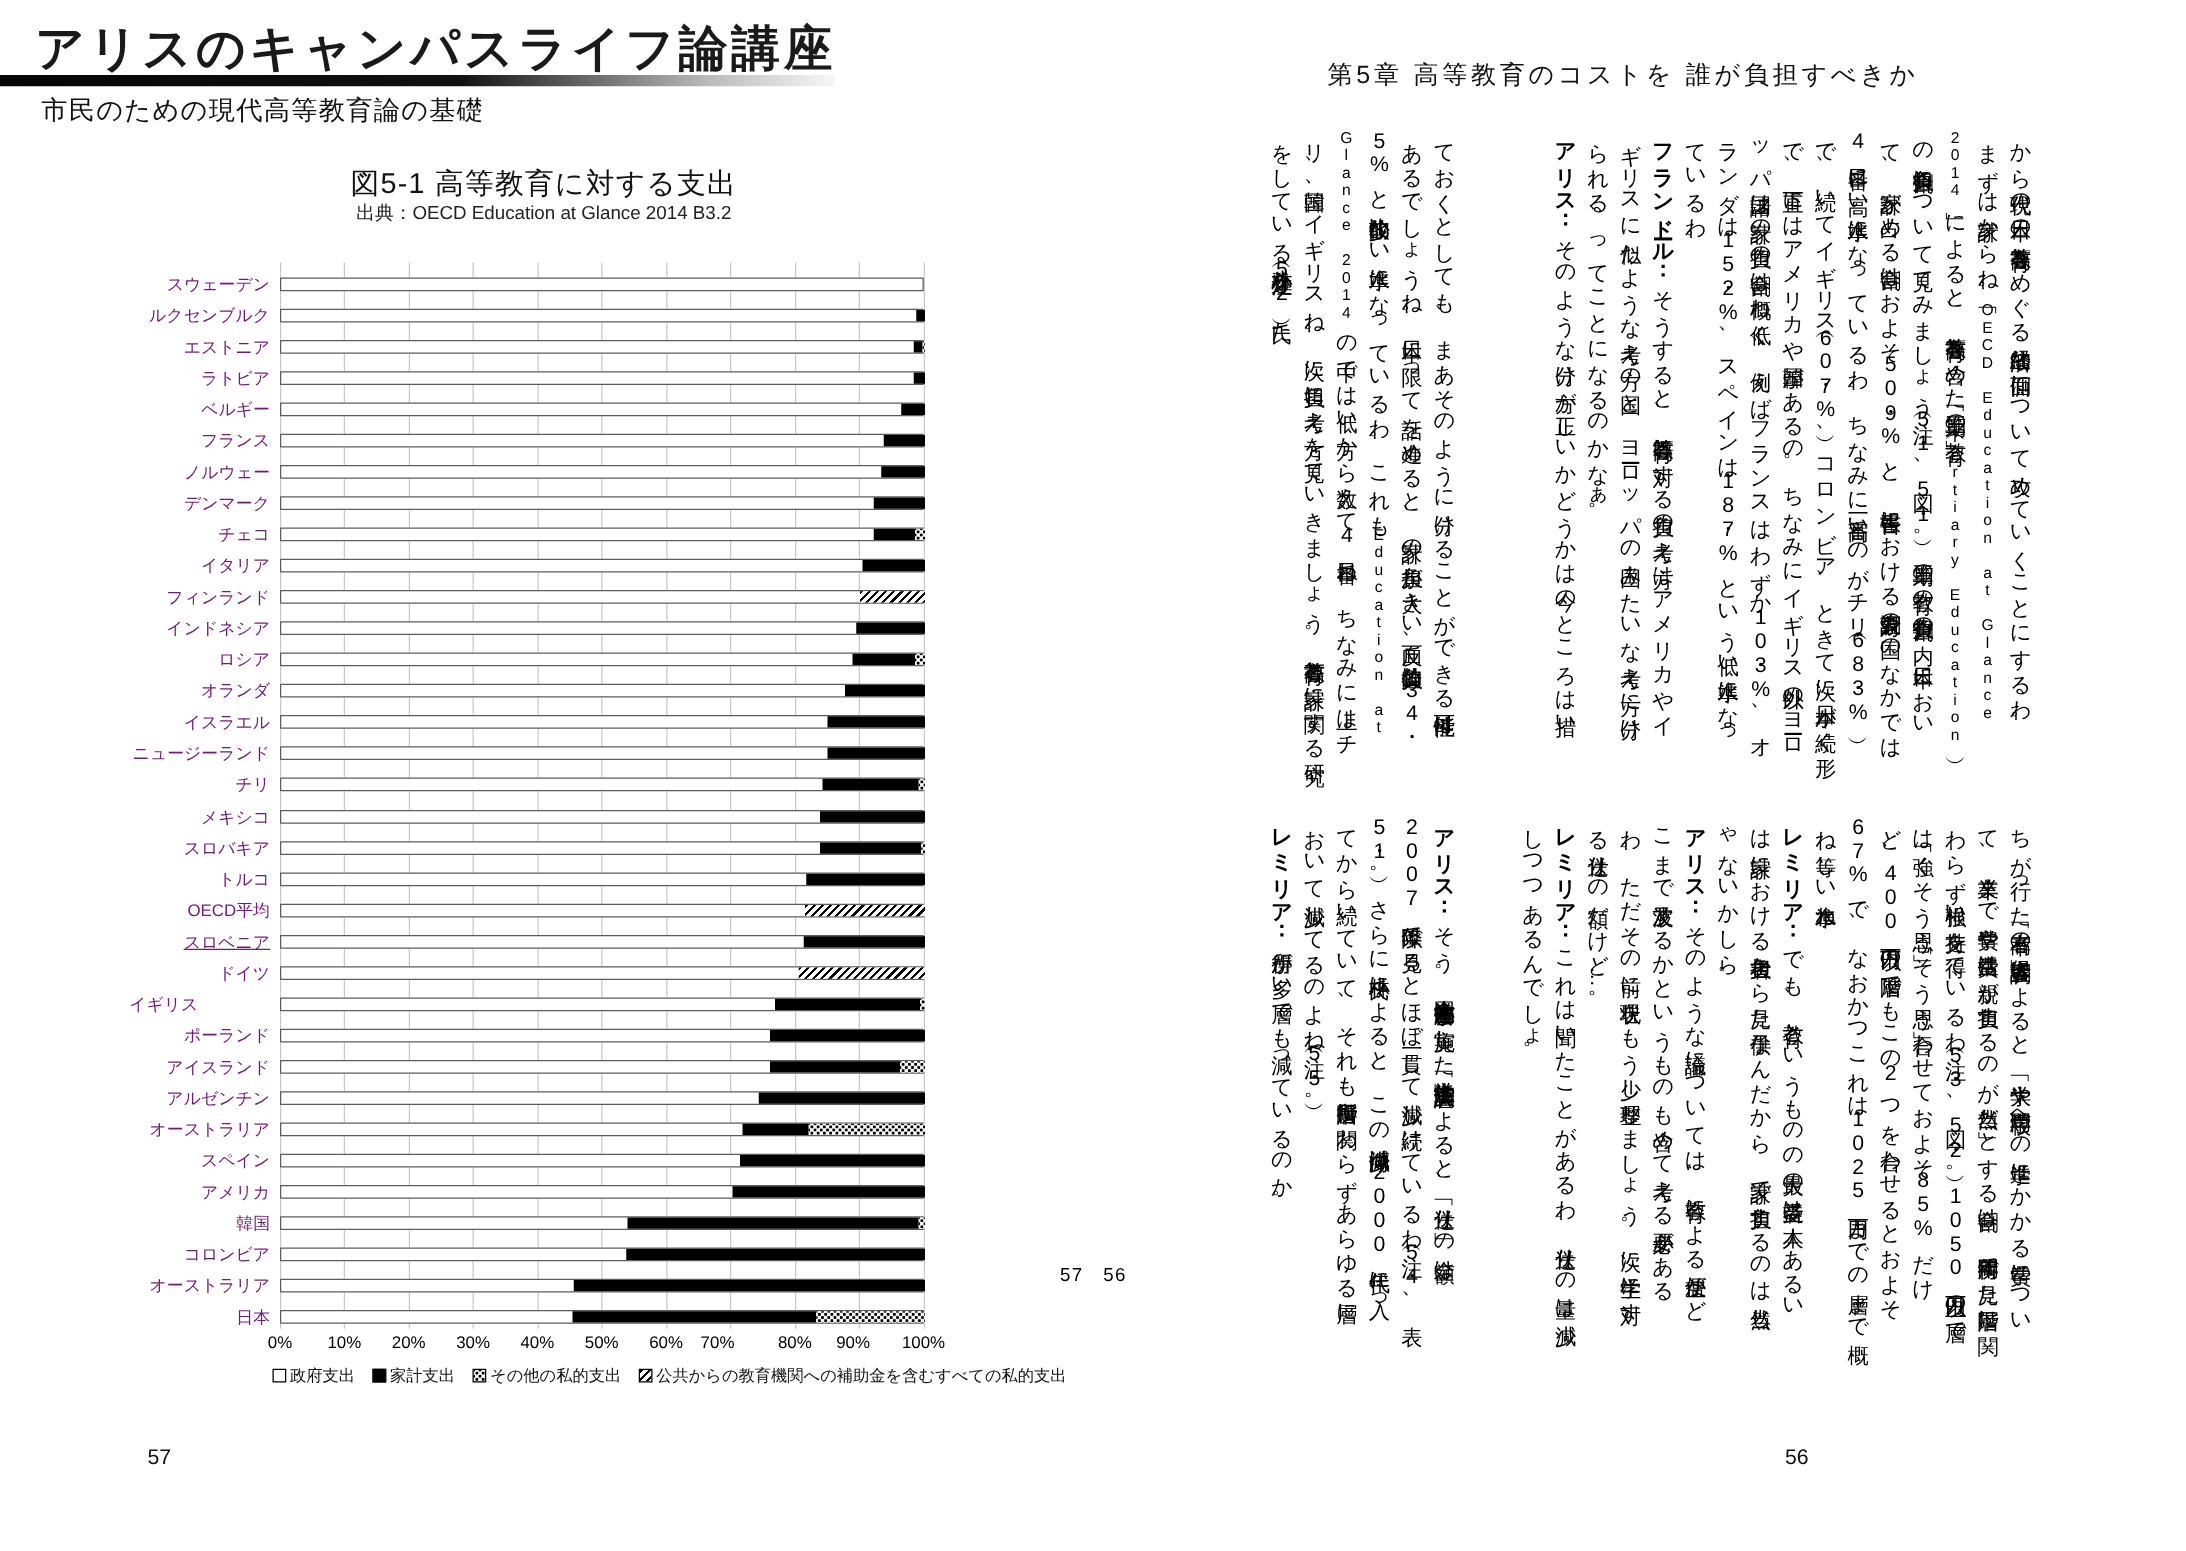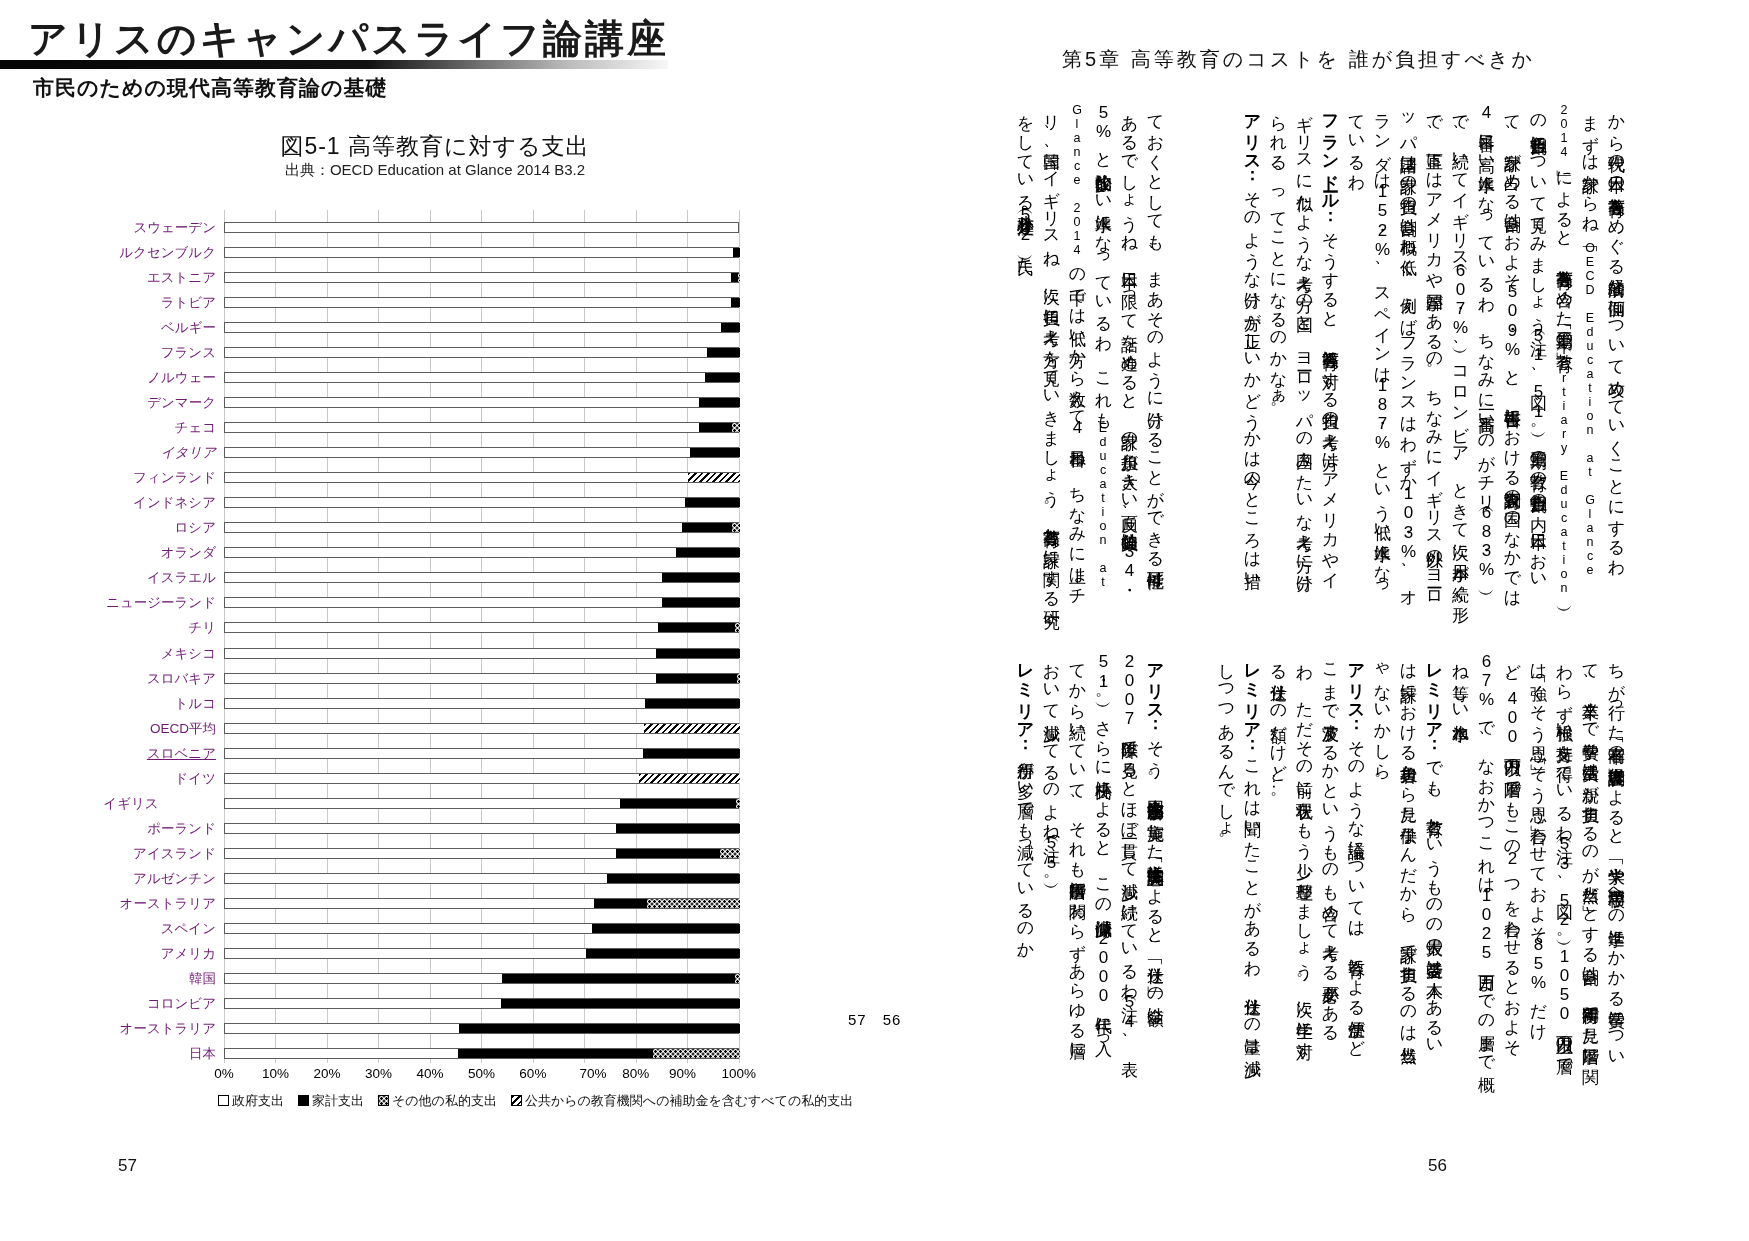--- a/index.html
+++ b/index.html
@@ -2,21 +2,21 @@
 <html><head>
 <meta charset="utf-8">
 <style>
   html,body{margin:0;padding:0;background:#fff;}
   #page{position:relative;width:1749px;height:1241px;background:#ffffff;overflow:hidden;
         font-family:"Liberation Sans",sans-serif;color:#111;}
   
   #main-title{position:absolute;left:28px;top:12px;font-size:39px;font-weight:bold;letter-spacing:3px;color:#1a1a1a;white-space:nowrap;}
   #title-rule{position:absolute;left:0;top:60px;width:668px;height:9px;
               background:linear-gradient(to right,#050505 0%,#111 55%,#bbb 85%,#f7f7f7 100%);}
-  #sub-title{position:absolute;left:33px;top:74px;font-size:21px;font-weight:bold;letter-spacing:1px;white-space:nowrap;text-align:right;}
+  #sub-title{position:absolute;left:33px;top:74px;font-size:21px;font-weight:normal;letter-spacing:1px;white-space:nowrap;text-align:right;}
   #chapter-head{position:absolute;left:960px;top:46px;width:575px;font-size:20px;letter-spacing:3px;text-align:right;white-space:nowrap;}
   
   #chart-title{position:absolute;left:160px;top:131px;width:550px;text-align:center;font-size:23px;letter-spacing:1px;}
   #chart-source{position:absolute;left:160px;top:161px;width:550px;text-align:center;font-size:15px;color:#222;}
   #chart{position:absolute;left:0;top:0;width:100%;height:100%;}
   .gridline{position:absolute;top:210px;height:853px;width:1px;background:#c9c9c9;}
   .bar{position:absolute;height:11px;background:#fff;border:1.5px solid #5c5c5c;box-sizing:border-box;}
   .seg{position:absolute;top:0;bottom:0;}
   .fill-black{background:#000;}
   .fill-dots{background-color:#fff;
@@ -99,21 +99,21 @@
       </div>
       <div class="cat-label" style="left: 46px; top: 396.21px;">デンマーク</div>
       <div class="bar" style="left: 224px; top: 397.21px; width: 514.8px;">
         <div class="seg fill-black" style="left: 474.131px; width: 40.6692px;"></div>
       </div>
       <div class="cat-label" style="left: 46px; top: 421.24px;">チェコ</div>
       <div class="bar" style="left: 224px; top: 422.24px; width: 514.8px;">
         <div class="seg fill-black" style="left: 473.616px; width: 32.9472px;"></div>
         <div class="seg fill-dots" style="left: 506.563px; width: 8.2368px;"></div>
       </div>
-      <div class="cat-label" style="left: 46px; top: 446.27px; font-style: italic;">イタリア</div>
+      <div class="cat-label" style="left: 46px; top: 446.27px;">イタリア</div>
       <div class="bar" style="left: 224px; top: 447.27px; width: 514.8px;">
         <div class="seg fill-black" style="left: 464.864px; width: 49.9356px;"></div>
       </div>
       <div class="cat-label" style="left: 46px; top: 471.3px;">フィンランド</div>
       <div class="bar" style="left: 224px; top: 472.3px; width: 514.8px;">
         <div class="seg fill-hatch" style="left: 463.32px; width: 51.48px;"></div>
       </div>
       <div class="cat-label" style="left: 46px; top: 496.33px;">インドネシア</div>
       <div class="bar" style="left: 224px; top: 497.33px; width: 514.8px;">
         <div class="seg fill-black" style="left: 460.231px; width: 54.5688px;"></div>
@@ -214,21 +214,21 @@
         <div class="seg fill-black" style="left: 233.204px; width: 194.594px;"></div>
         <div class="seg fill-dots" style="left: 427.799px; width: 87.0012px;"></div>
       </div>
       <div class="tick-label" style="left: 224px;">0%</div>
       <div class="tick-label" style="left: 275.48px;">10%</div>
       <div class="tick-label" style="left: 326.96px;">20%</div>
       <div class="tick-label" style="left: 378.44px;">30%</div>
       <div class="tick-label" style="left: 429.92px; text-align: center;">40%</div>
       <div class="tick-label" style="left: 481.4px;">50%</div>
       <div class="tick-label" style="left: 532.88px;">60%</div>
-      <div class="tick-label" style="left: 593px;">70%</div>
+      <div class="tick-label" style="left: 574px;">70%</div>
       <div class="tick-label" style="left: 635.84px;">80%</div>
       <div class="tick-label" style="left: 666px; text-align: right;">90%</div>
       <div class="tick-label" style="left: 738.8px;">100%</div>
     </div>
 
   <div id="legend"><div class="legend-item"><div class="legend-swatch fill-white"></div><span>政府支出</span></div><div class="legend-item"><div class="legend-swatch fill-black"></div><span>家計支出</span></div><div class="legend-item"><div class="legend-swatch fill-dots"></div><span>その他の私的支出</span></div><div class="legend-item"><div class="legend-swatch fill-hatch"></div><span>公共からの教育機関への補助金を含むすべての私的支出</span></div></div>
 
   <div id="band-p56-upper" class="vband">
       <div class="para">から現代の日本の高等教育をめぐる経済的な側面について攻めていくことにするわ。まずは家計からね。「<span class="upr lat">OECD Education at Glance 2014</span>」によると、高等教育を含めた「第三期の教育」（<span class="upr lat">Tertiary Education</span>）の負担割合について見てみましょう（注<span class="upr">5</span>・<span class="upr">1</span>、図<span class="upr">5</span>・<span class="upr">1</span>）。第三期の教育の負担割合の内、日本において、家計が占める割合はおよそ<span class="upr">50</span>・<span class="upr">9%</span>と、報告書における調査対象の国のなかでは<span class="upr">4</span>番目に高い水準になっているわ。ちなみに一番高いのがチリ（<span class="upr">68</span>・<span class="upr">3%</span>）で、続いてイギリス（<span class="upr">60</span>・<span class="upr">7%</span>）、コロンビア、ときて次に日本が続く形で、直下にはアメリカや韓国があるの。ちなみにイギリス以外のヨーロッパ諸国は家計の負担の割合は概ね低く、例えばフランスはわずか<span class="upr">10</span>・<span class="upr">3%</span>、オランダは<span class="upr">15</span>・<span class="upr">2%</span>、スペインは<span class="upr">18</span>・<span class="upr">7%</span>という低い水準になっているわ。</div>
       <div class="para"><b class="spk">フランドール：</b>そうすると、高等教育に対する負担の考え方はアメリカやイギリスに似たような考え方の国と、ヨーロッパの国々みたいな考え方に分けられる、ってことになるのかなぁ。</div>

